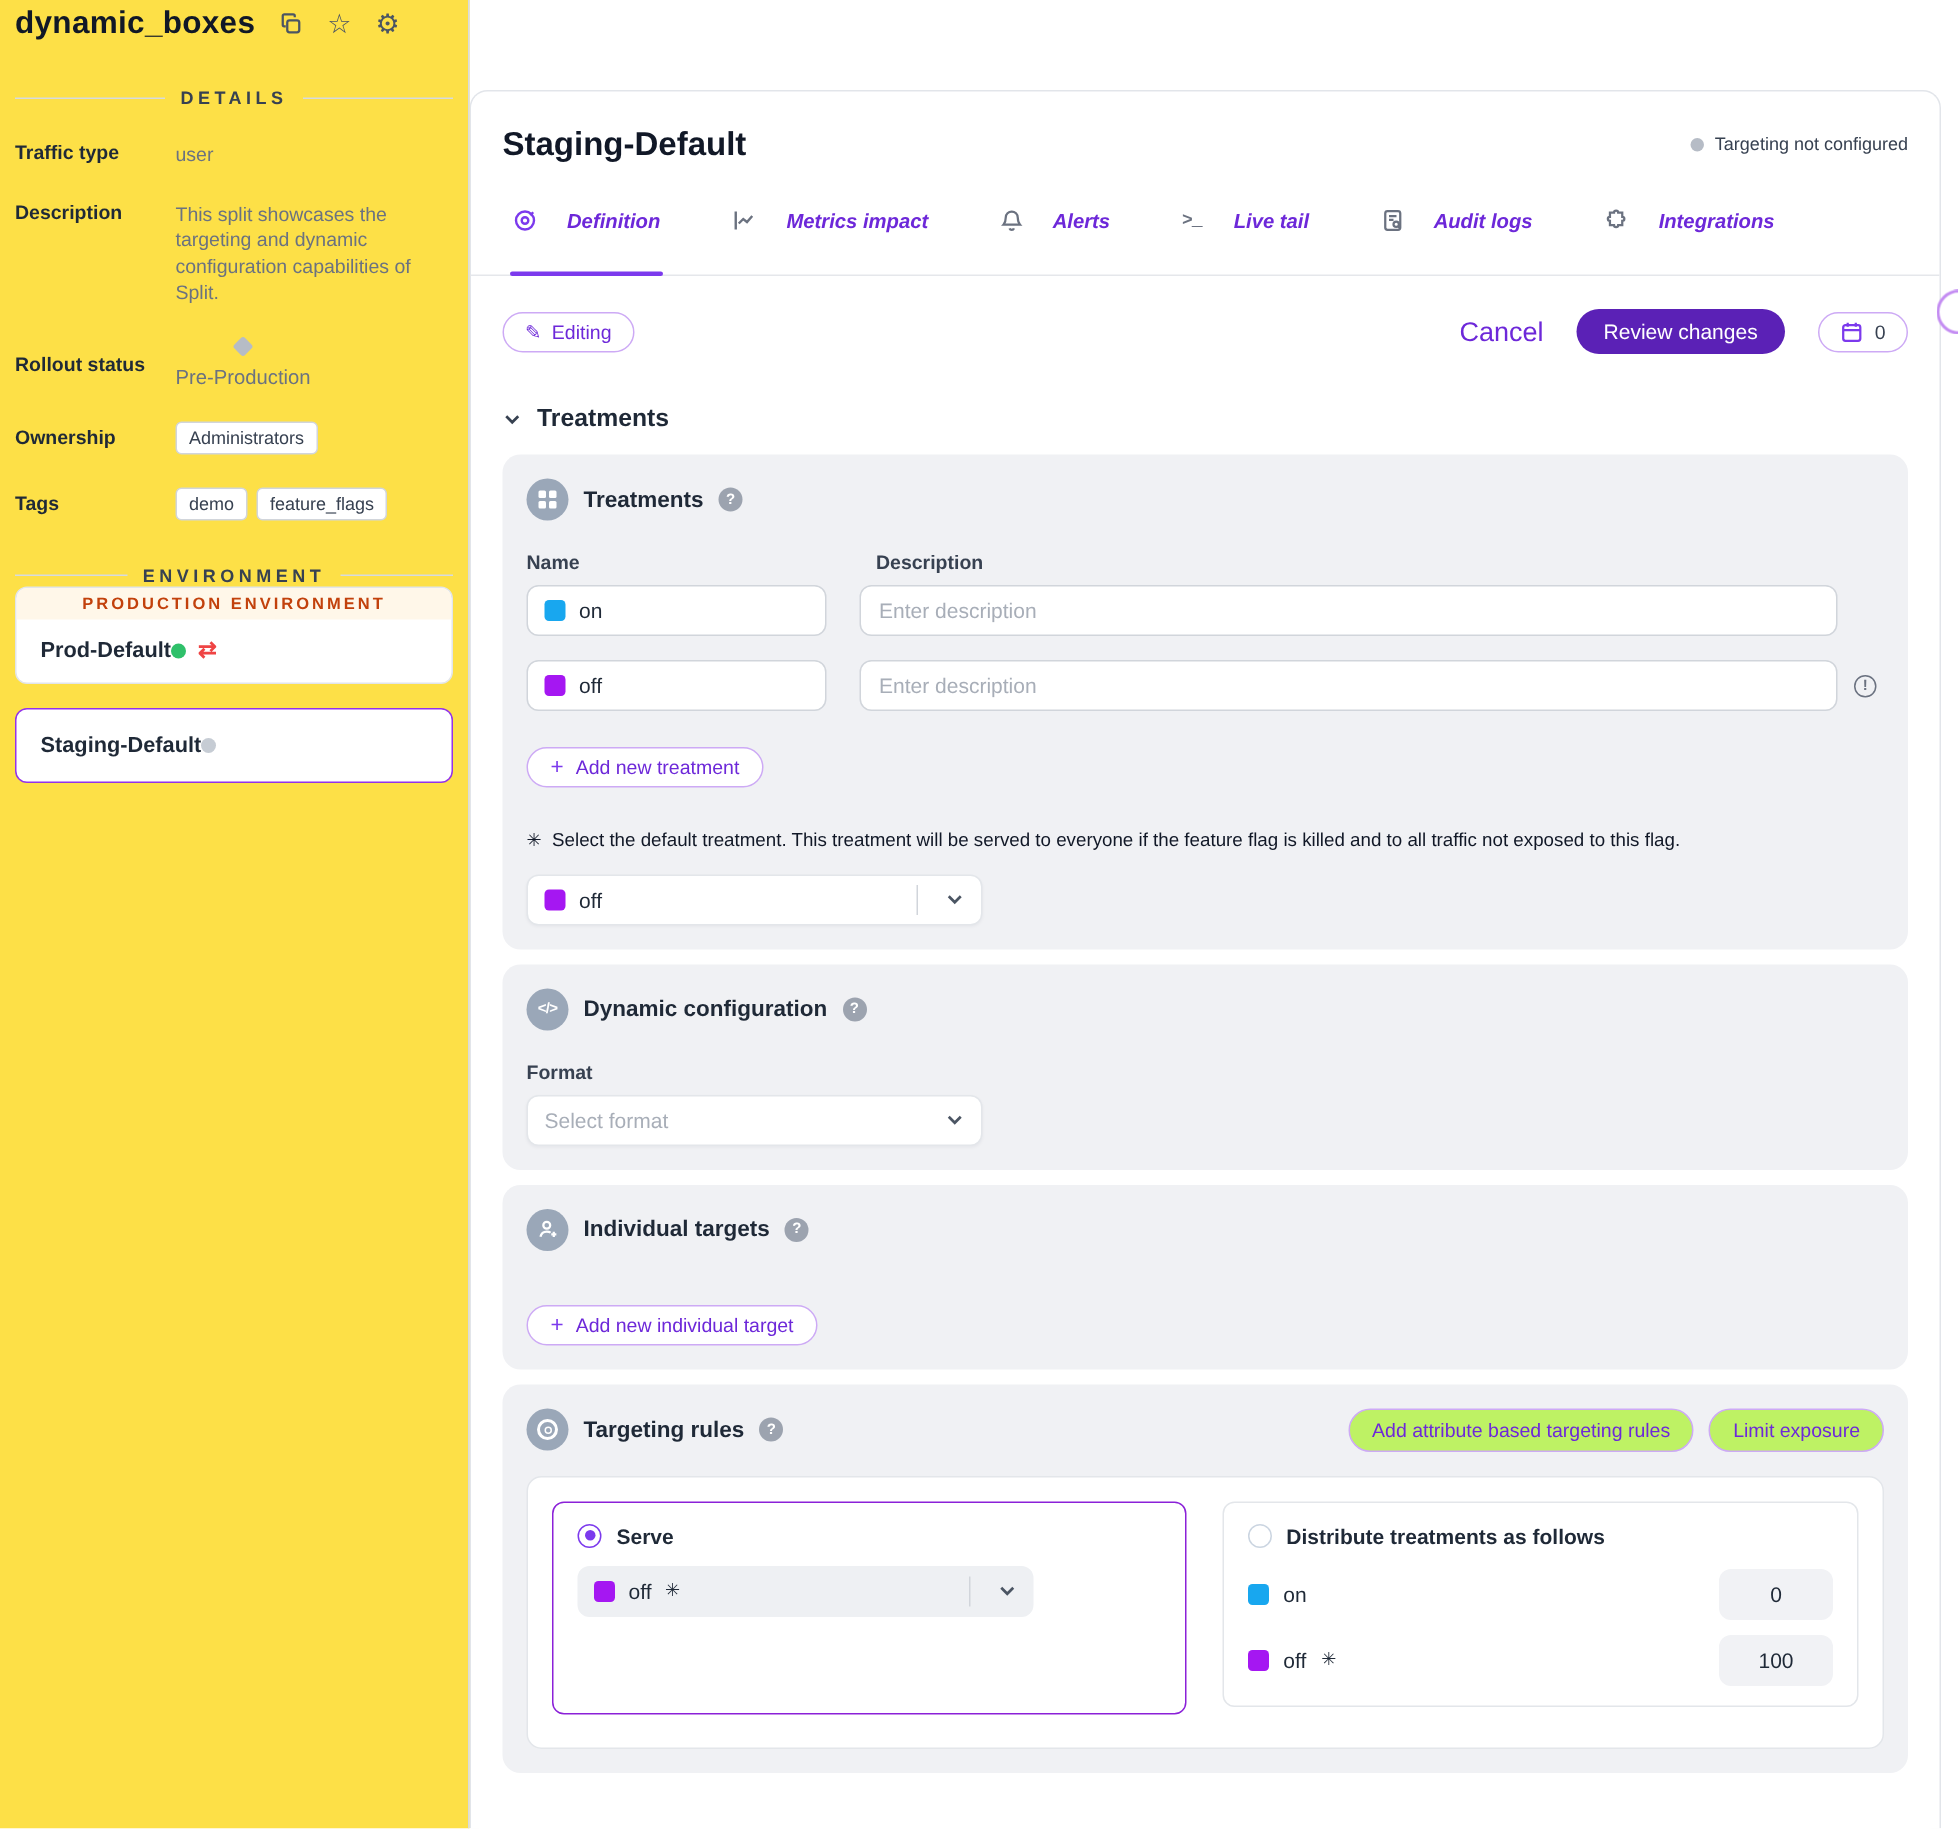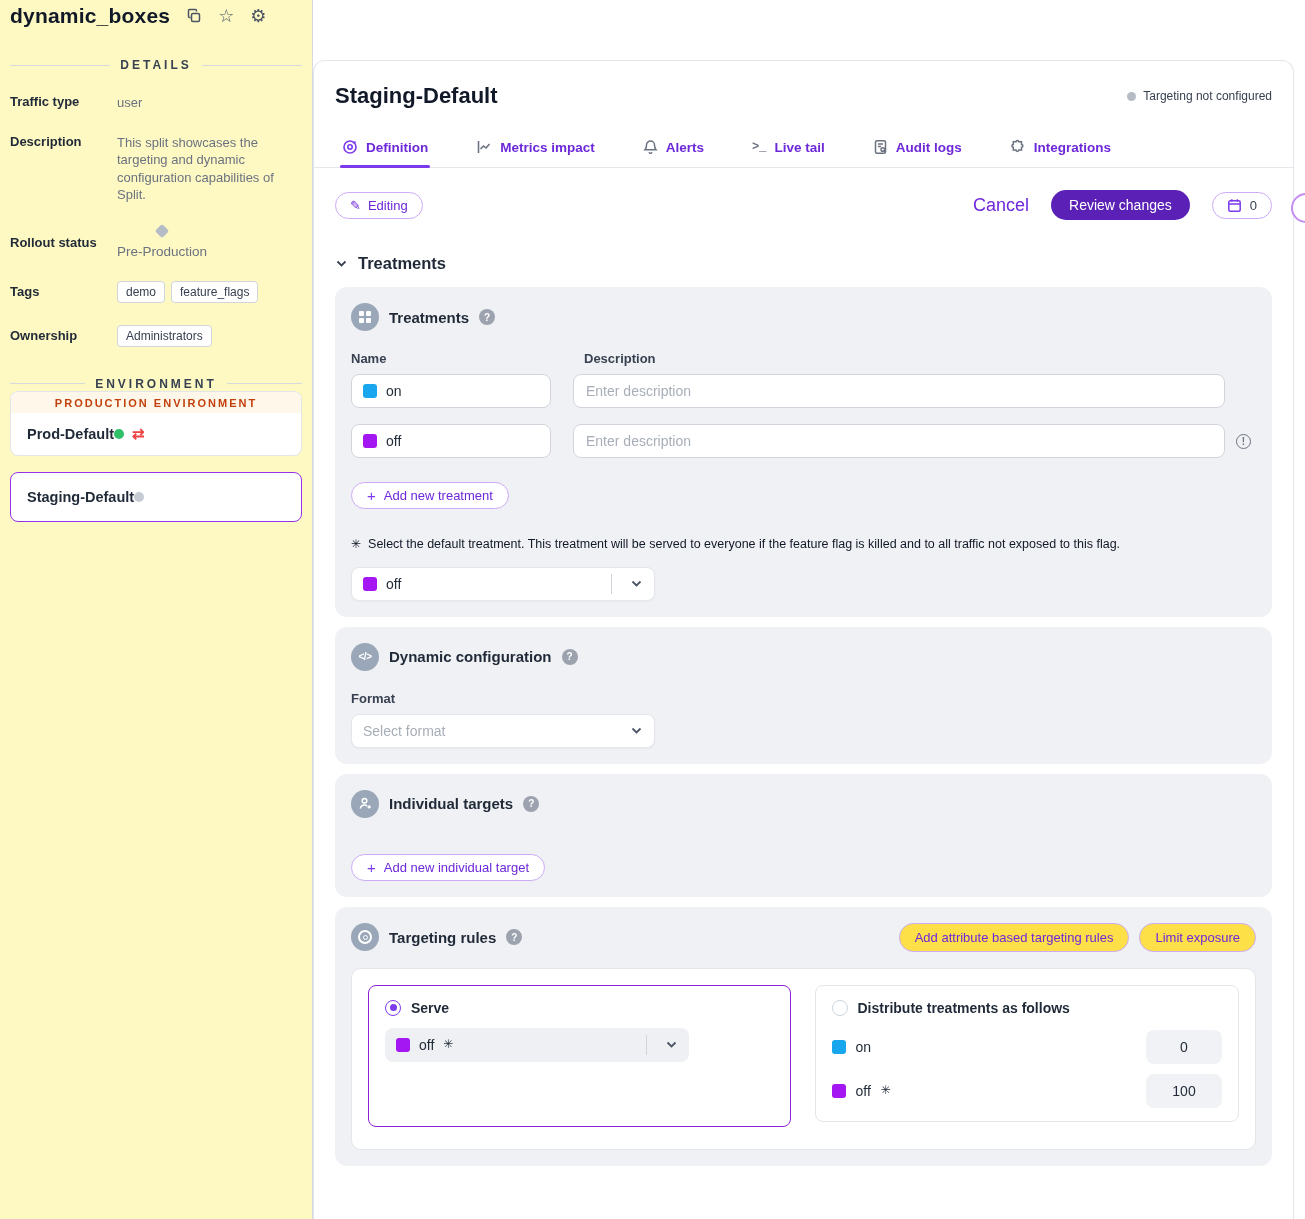--- a/index.html
+++ b/index.html
@@ -1,21 +1,21 @@
 <!DOCTYPE html>
 <html><head>
 <meta charset="utf-8">
 <style>
   * { margin:0; padding:0; box-sizing:border-box; }
   html,body { width:1305px; height:1219px; overflow:hidden; background:#ffffff;
     font-family:"Liberation Sans", sans-serif; color:#1f2937; }
   .app { display:flex; width:1305px; height:1219px; }
 
   
-  .sidebar { width:313px; min-width:313px; background:#fef9c3; border-right:1px solid #d6dae0; padding:0 10px; height:100%; }
+  .sidebar { width:313px; min-width:313px; background:#fde047; border-right:1px solid #d6dae0; padding:0 10px; height:100%; }
   .flag-header { display:flex; align-items:center; gap:16px; padding-top:4px; }
   .flag-title { font-size:21px; font-weight:700; color:#111827; letter-spacing:.2px; }
   .hdr-icon { color:#4b5563; cursor:pointer; display:inline-flex; align-items:center; }
   .hdr-icon svg { display:block; }
   .glyph { font-size:18px; line-height:1; color:#4b5563; }
 
   .section-heading { display:flex; align-items:center; gap:10px; margin-top:30px; }
   .section-heading .line { flex:1; height:1px; background:#d6dae0; }
   .section-heading .txt { font-size:12px; font-weight:700; letter-spacing:3px; color:#374151; }
 
@@ -42,21 +42,21 @@
   
   .main-wrap { flex:1; position:relative; }
   .panel { position:absolute; left:0; top:60px; width:981px; background:#fff; border:1px solid #e2e5ea; border-bottom:none; border-radius:12px 12px 0 0; min-height:1159px; padding:0 21px; }
 
   .panel-header { display:flex; justify-content:space-between; align-items:flex-start; padding-top:22px; }
   .panel-title { font-size:22px; font-weight:700; color:#111827; }
   .status { display:flex; align-items:center; gap:7px; font-size:12px; color:#374151; margin-top:6px; }
   .status .dot { width:9px; height:9px; background:#b6bcc6; }
 
   .tabs { display:flex; gap:44px; margin:26px -21px 0; padding:0 26px; border-bottom:1px solid #e5e7eb; }
-  .tab { display:flex; align-items:center; gap:8px; padding:4px 2px 12px; font-size:13.5px; font-weight:700; color:#6d28d9; cursor:pointer; position:relative; }
+  .tab { display:flex; align-items:center; gap:20px; padding:4px 2px 28px; font-size:13.5px; font-weight:700; color:#6d28d9; cursor:pointer; position:relative;font-style:italic; }
   .tab .ticon { color:#6b7280; display:inline-flex; }
   .tab.active .ticon { color:#7c3aed; }
   .tab.active::after { content:""; position:absolute; left:0; right:0; bottom:-1px; height:3px; background:#7c3aed; border-radius:2px; }
   .livetail-glyph { font-family:"Liberation Mono", monospace; font-size:12px; font-weight:700; color:#6b7280; }
 
   .toolbar { display:flex; align-items:center; justify-content:space-between; margin-top:22px; }
   .pill { display:inline-flex; align-items:center; gap:7px; border:1px solid #cdaaf5; border-radius:16px; background:#fff; color:#6d28d9; font-size:13px; font-weight:500; padding:5px 14px; cursor:pointer; }
   .pill .pencil { font-size:13px; }
   .toolbar-right { display:flex; align-items:center; gap:22px; }
   .link-btn { color:#6d28d9; font-size:18px; cursor:pointer; }
@@ -105,21 +105,21 @@
   .select-box .ph { color:#a8aeb8; }
   .select-box .divider { width:1px; height:20px; background:#d1d5db; margin-right:9px; }
   .chev-sm { display:inline-flex; color:#4b5563; }
 
   .fmt-label { font-size:13px; font-weight:700; color:#374151; margin-top:20px; }
   .mt8 { margin-top:8px; }
 
   .rules-hdr { display:flex; align-items:center; justify-content:space-between; }
   .rules-hdr-left { display:flex; align-items:center; gap:10px; }
   .rules-hdr-right { display:flex; align-items:center; gap:10px; }
-  .outline-btn { border:1px solid #cdaaf5; background:#fde047; border-radius:15px; color:#6d28d9; font-size:13px; padding:6px 15px; cursor:pointer; font-family:inherit; }
+  .outline-btn { border:1px solid #cdaaf5; background:#bef264; border-radius:15px; color:#6d28d9; font-size:13px; padding:6px 15px; cursor:pointer; font-family:inherit; }
 
   .rules-panel { background:#fff; border:1px solid #e3e6ea; border-radius:10px; margin-top:16px; padding:16px; display:flex; gap:24px; min-height:182px; }
   .serve-card { width:424px; border:1.5px solid #8b21d8; border-radius:8px; background:#fff; padding:14px 16px; height:142px; }
   .dist-card { width:426px; border:1px solid #e3e6ea; border-radius:8px; background:#fff; padding:14px 16px; height:137px; }
   .radio-row { display:flex; align-items:center; gap:10px; }
   .radio { width:16px; height:16px; border-radius:50%; background:#fff; border:1.5px solid #cbd5e1; display:flex; align-items:center; justify-content:center; cursor:pointer; }
   .radio.sel { border:1.5px solid #7c3aed; }
   .radio.sel i { width:7px; height:7px; border-radius:50%; background:#7c3aed; display:block; }
   .radio-label { font-size:14px; font-weight:700; color:#1f2937; }
   .serve-select { width:304px; height:34px; background:#eef0f3; border-radius:8px; display:flex; align-items:center; gap:9px; padding:0 11px; margin-top:12px; cursor:pointer; }
@@ -165,30 +165,30 @@
       <span class="v" style="width:178px">This split showcases the targeting and dynamic configuration capabilities of Split.</span>
     </div>
     <div class="kv" style="align-items:center">
       <span class="k">Rollout status</span>
       <span class="rollout">
         <span class="diamond"></span>
         <span>Pre-Production</span>
       </span>
     </div>
     <div class="kv" style="align-items:center">
+      <span class="k">Ownership</span>
+      <span class="chips">
+        <span class="chip">Administrators</span>
+      </span>
+    </div>
+    <div class="kv" style="align-items:center">
       <span class="k">Tags</span>
       <span class="chips">
         <span class="chip">demo</span>
         <span class="chip">feature_flags</span>
-      </span>
-    </div>
-    <div class="kv" style="align-items:center">
-      <span class="k">Ownership</span>
-      <span class="chips">
-        <span class="chip">Administrators</span>
       </span>
     </div>
 
     <div class="section-heading">
       <span class="line"></span>
         <span class="txt">ENVIRONMENT</span>
         <span class="line"></span>
     </div>
 
     <div class="env-card">

